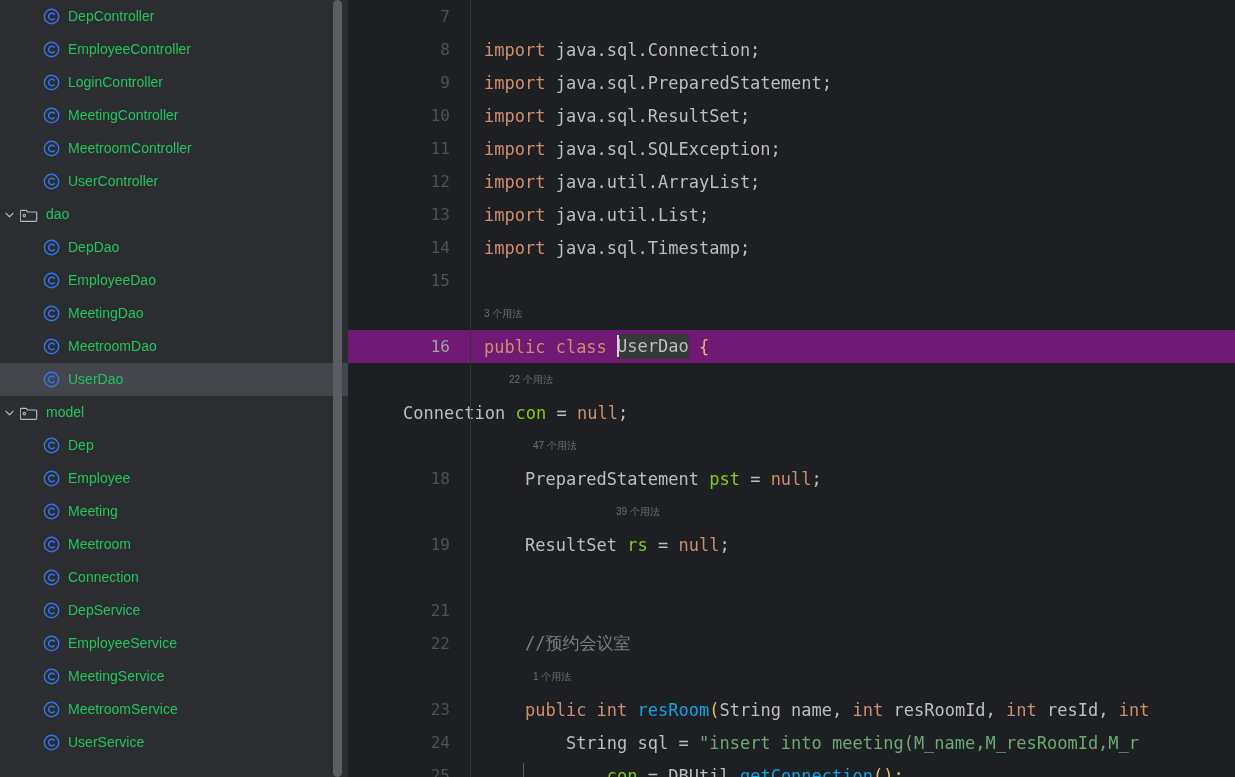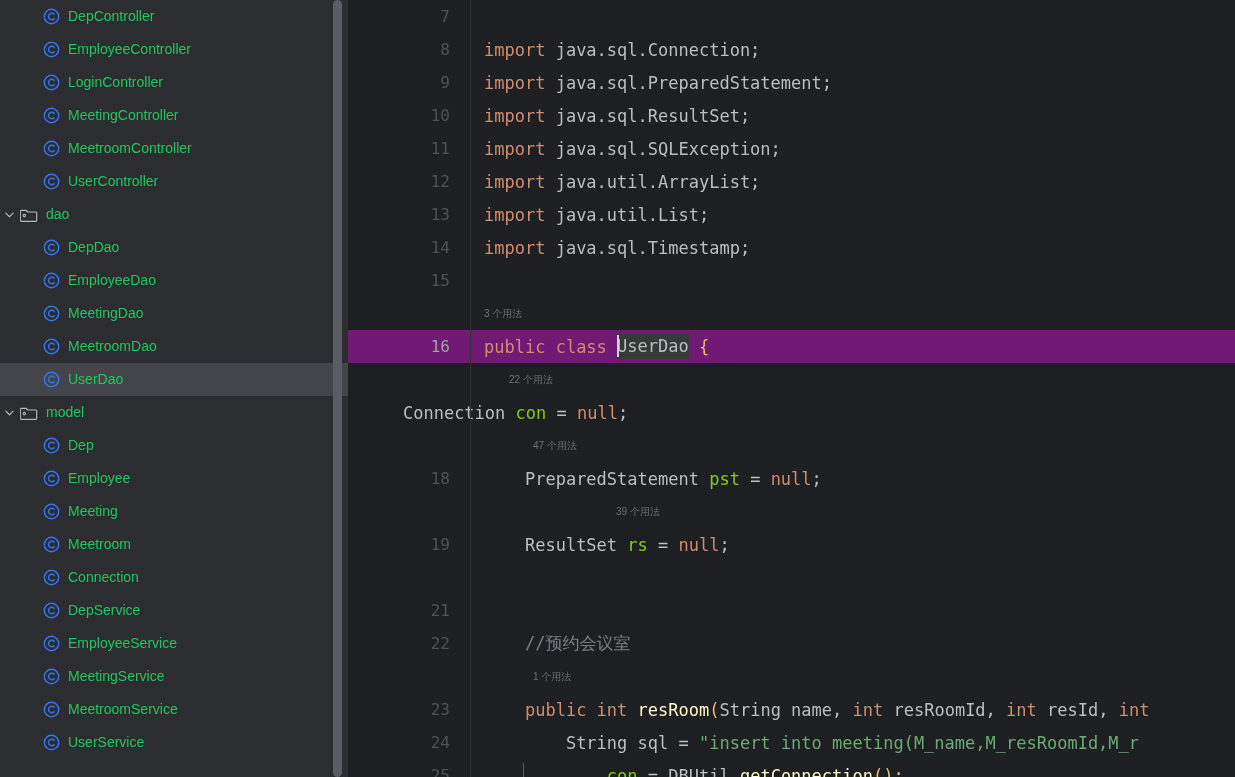--- a/index.html
+++ b/index.html
@@ -122,21 +122,21 @@
     font-family: "Liberation Sans", sans-serif;
     font-size: 10px;
   }
 
   
   .kw   { color: #cf8e6d; }       
   .typ  { color: #bcbec4; }
   .str  { color: #6aab73; }       
   .cmt  { color: #7a7e85; }       
   .fld  { color: #84cc16; }       
-  .mth  { color: #fef9c3; }       
+  .mth  { color: #0ea5e9; }       
   .brc  { color: #e8bf6a; }       
   .punct{ color: #bcbec4; }
 
   .hl-ident {
     background: #343a37;
     padding: 2px 0 3px 0;
   }
   .caret {
     display: inline-block;
     width: 2px; height: 22px;

